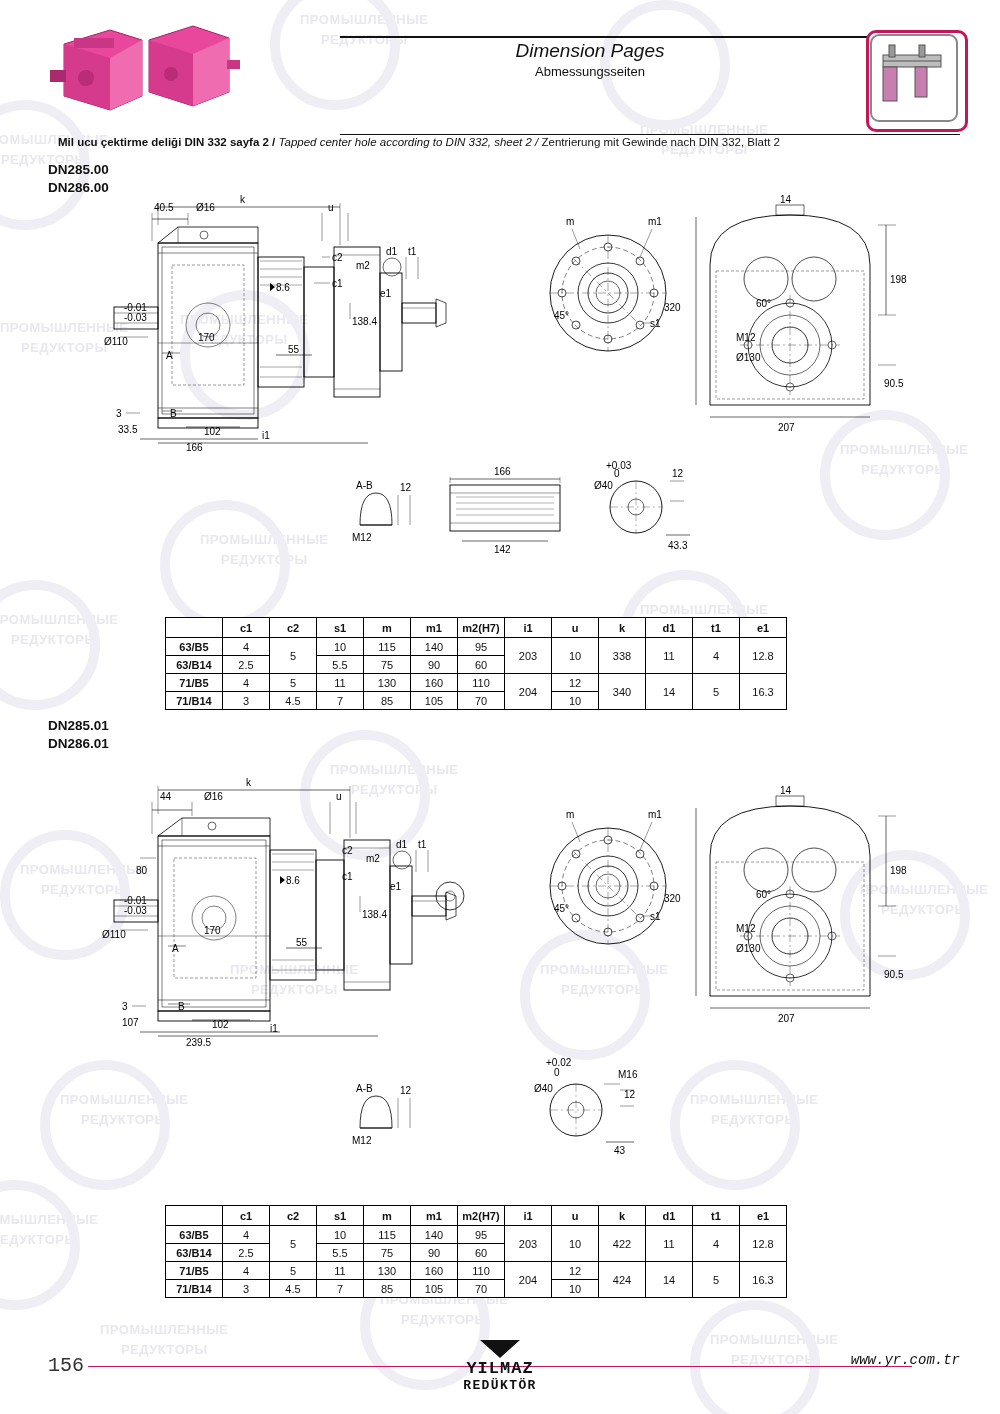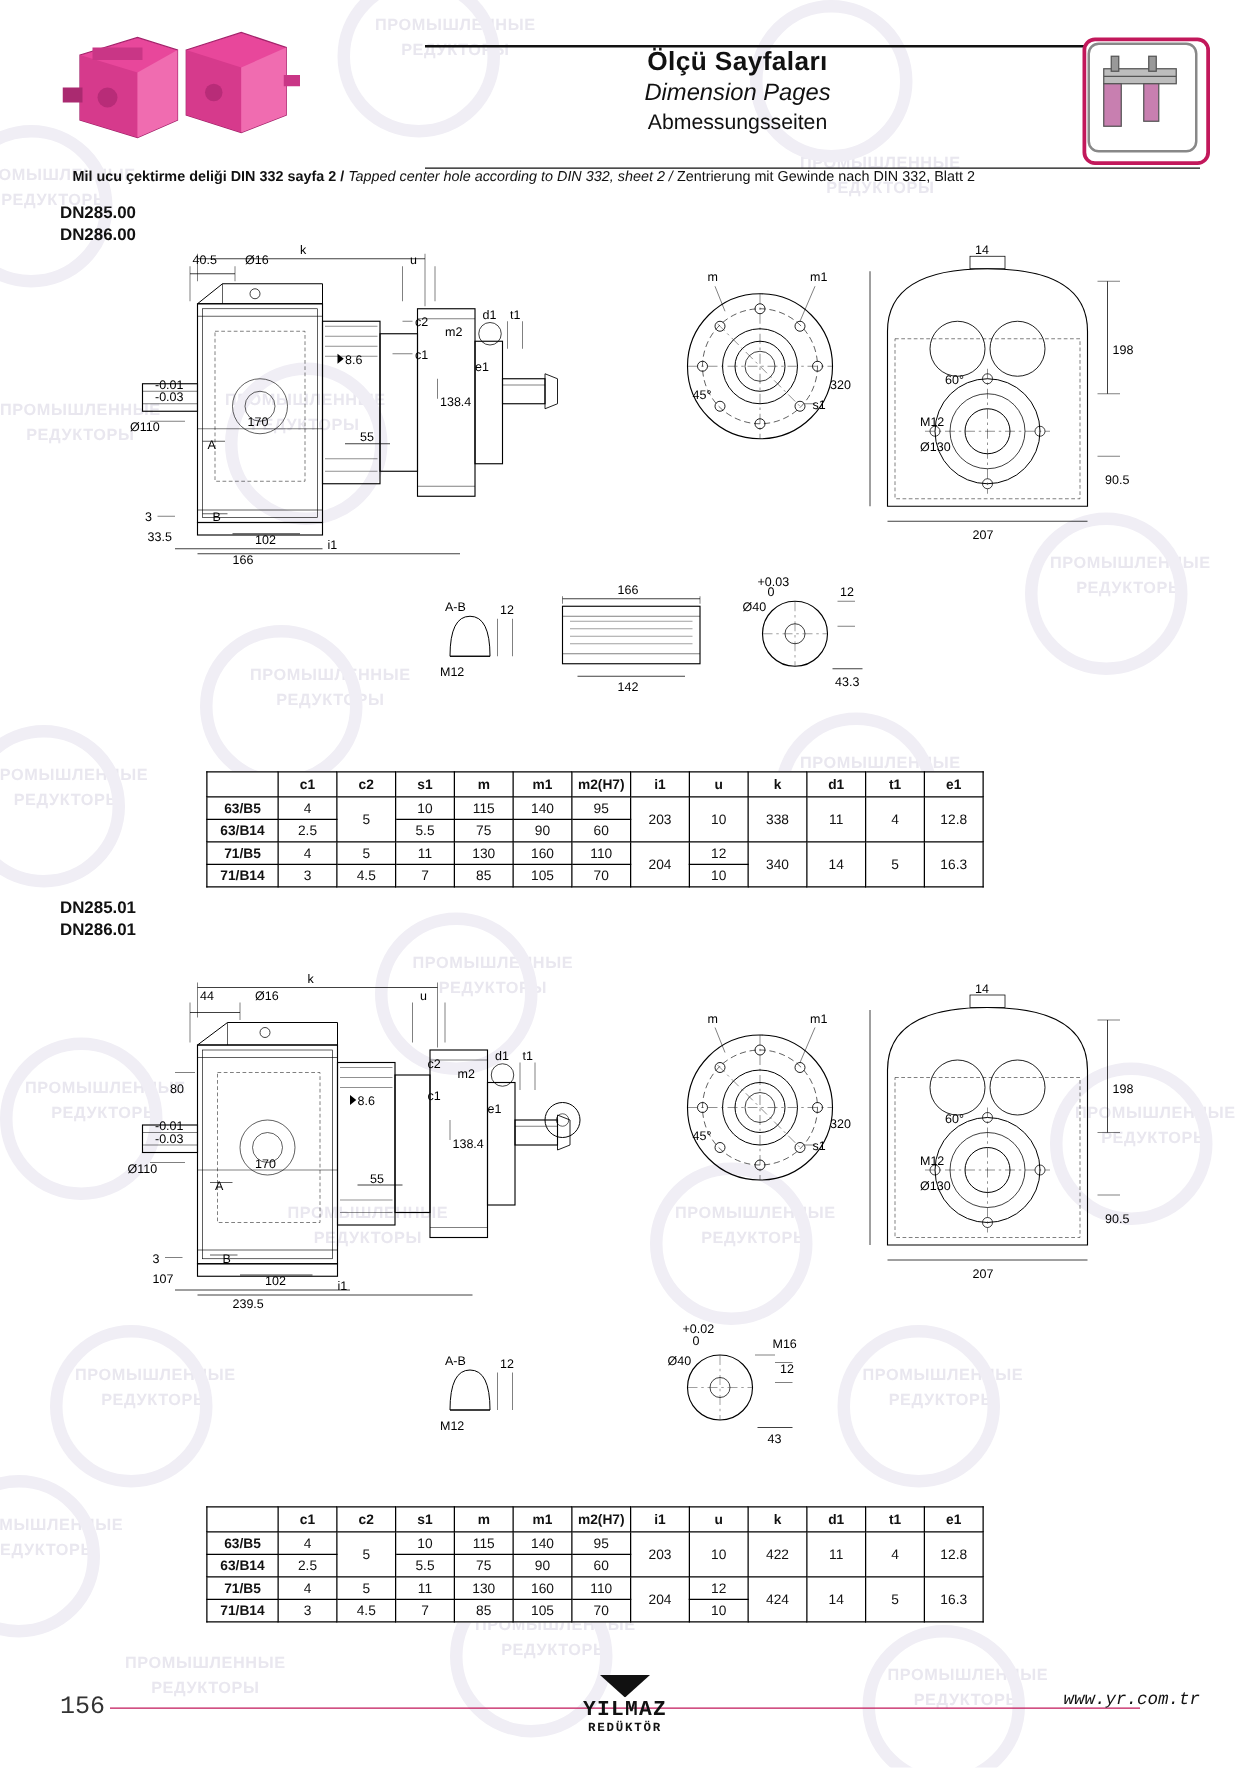--- a/index.html
+++ b/index.html
@@ -18,21 +18,21 @@
   .wm .big{display:block;}
   .wmring{position:absolute;border:10px solid #f0eef5;border-radius:50%;z-index:0;}
 
   
   .header{position:absolute;left:40px;top:14px;width:920px;height:110px;z-index:3;}
   .hdr-rule{position:absolute;left:300px;right:0;height:2px;background:#111;top:22px;}
   .hdr-rule2{position:absolute;left:300px;right:0;height:1px;background:#111;top:120px;}
   .title-block{position:absolute;left:300px;top:24px;width:500px;text-align:center;}
   .title-tr{font-size:21px;font-weight:bold;letter-spacing:.3px;}
   .title-en{font-size:19px;font-style:italic;margin-top:2px;}
-  .title-de{font-size:17px;margin-top:2px;}
+  .title-de{font-size:13px;margin-top:2px;}
 
   .hdr-photo{position:absolute;left:10px;top:4px;width:190px;height:110px;}
   .hdr-icon{position:absolute;right:-8px;top:16px;width:96px;height:96px;border:3px solid #c2185b;border-radius:10px;background:#fff;}
 
   .din-note{position:absolute;left:46px;top:136px;width:910px;font-size:11.5px;white-space:nowrap;z-index:3;}
   .din-note b{font-weight:bold;padding-left:12px;}
   .din-note i{font-style:italic;}
 
   
   .seclabel{position:absolute;font-size:13.5px;font-weight:bold;z-index:3;}
@@ -52,21 +52,21 @@
 
   
   .footer{position:absolute;left:0;right:0;bottom:26px;height:40px;z-index:3;font-family:Liberation Mono, monospace;}
   .pageno{position:absolute;left:48px;top:6px;font-size:20px;color:#333;}
   .foot-rule{position:absolute;left:88px;right:88px;top:18px;height:1px;background:#c2185b;}
   .foot-url{position:absolute;right:40px;top:4px;font-size:14px;font-style:italic;text-align:right;}
   .logo{position:absolute;left:50%;transform:translateX(-50%);top:-8px;width:120px;text-align:center;}
   .logo .mark{width:40px;height:18px;margin:0 auto;background:#111;
      clip-path:polygon(0 0,100% 0,50% 100%);}
   .logo .name{font-size:17px;font-weight:bold;letter-spacing:1px;margin-top:1px;}
-  .logo .sub{font-size:10px;font-weight:bold;letter-spacing:1.4px;}
+  .logo .sub{font-size:13px;font-weight:bold;letter-spacing:1.4px;}
   text{font-family:"Liberation Sans", sans-serif;}
 </style>
 </head>
 <body>
 
 <div class="page">
 
   <div class="wm" style="left:300px;top:10px;">
     <span class="big">ПРОМЫШЛЕННЫЕ</span>
       <span class="big">РЕДУКТОРЫ</span>
@@ -185,21 +185,20 @@
           <polygon points="14,22 58,8 94,20 94,74 58,88 14,74" fill="#e8479b" stroke="#a3236b" stroke-width="1"></polygon>
           <polygon points="14,22 58,36 58,88 14,74" fill="#d63a8c"></polygon>
           <polygon points="58,36 94,20 94,74 58,88" fill="#f06cb0"></polygon>
           <rect x="92" y="42" width="14" height="9" fill="#c93686"></rect>
           <circle cx="36" cy="56" r="7" fill="#b82c78"></circle>
         </g>
       </svg>
     </div>
 
     <div class="title-block">
-      <div class="title-tr">Ölçü Sayfaları</div>
       <div class="title-en">Dimension Pages</div>
       <div class="title-de">Abmessungsseiten</div>
     </div>
 
     <div class="hdr-icon">
       <svg width="90" height="90" viewBox="0 0 90 90">
         <rect x="2" y="2" width="86" height="86" rx="8" fill="#ffffff" stroke="#888" stroke-width="2"></rect>
         <rect x="14" y="22" width="58" height="12" fill="#bdbdbd" stroke="#555"></rect>
         <rect x="14" y="34" width="14" height="34" fill="#c87fb0" stroke="#555"></rect>
         <rect x="46" y="34" width="12" height="30" fill="#c87fb0" stroke="#555"></rect>

